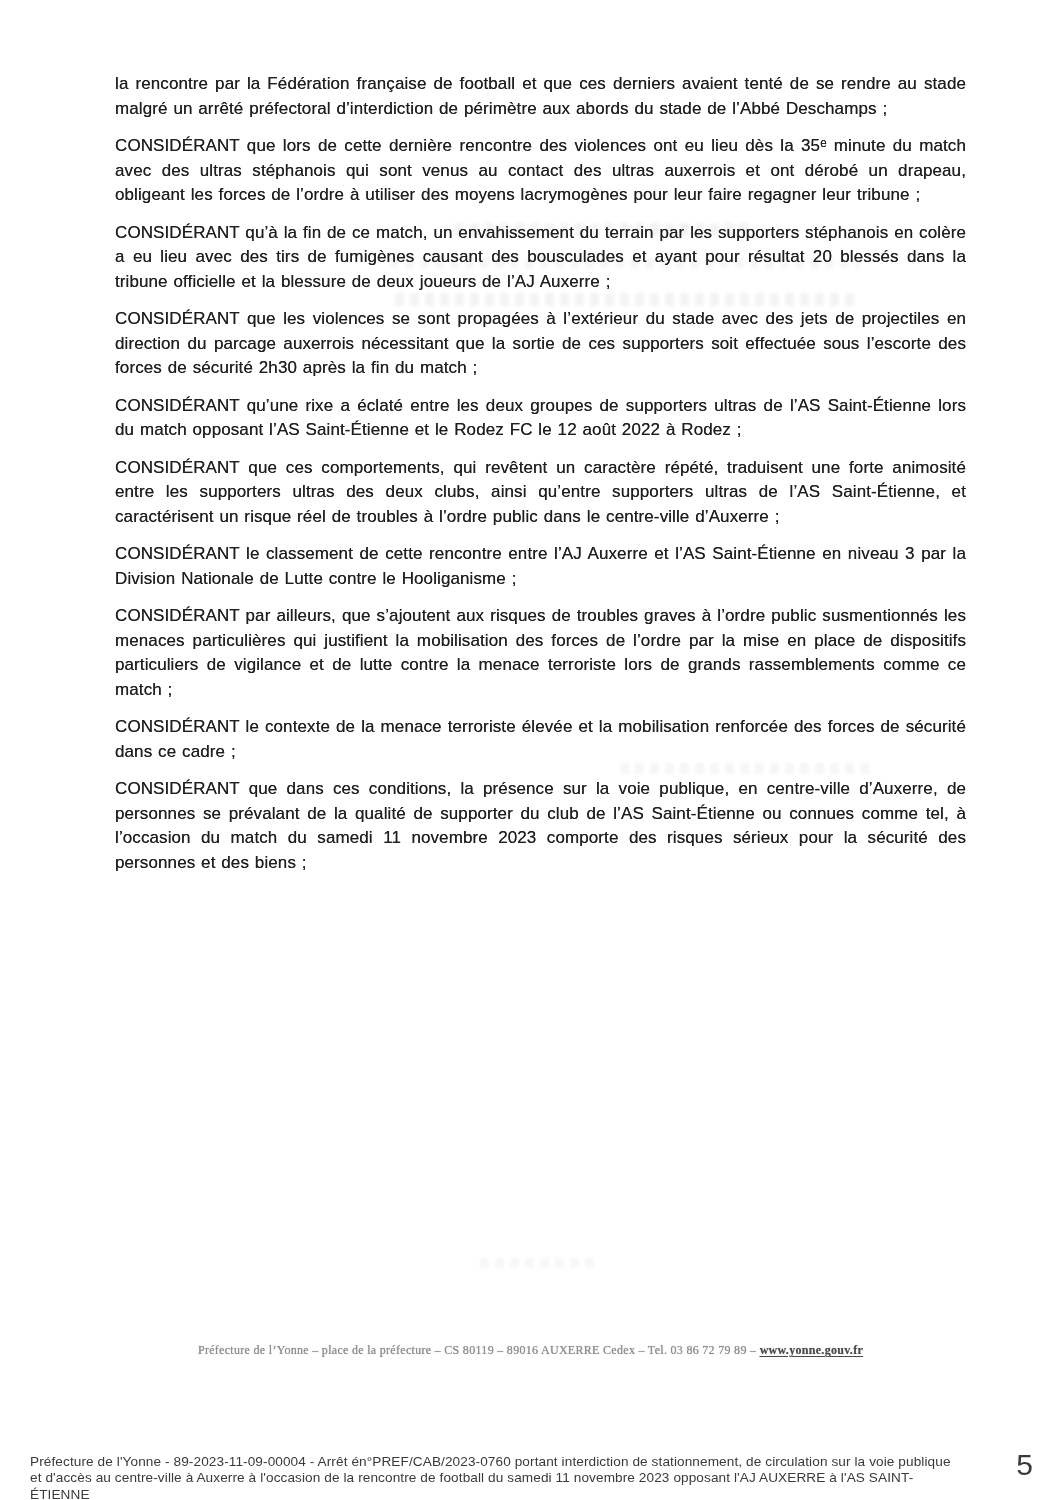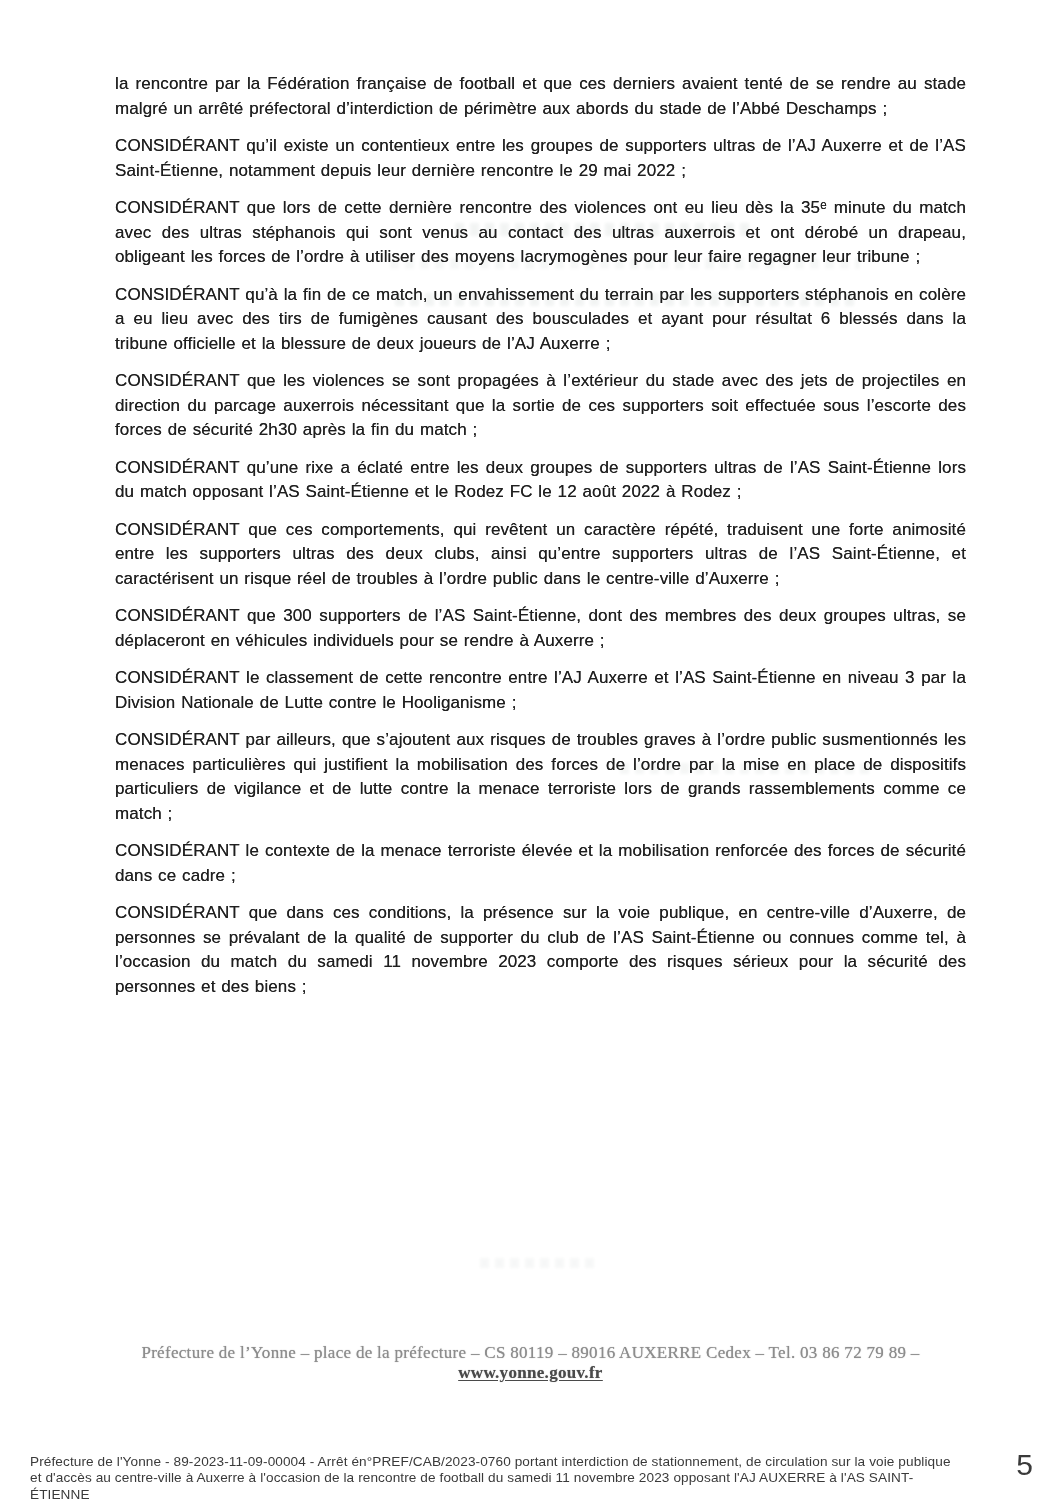--- a/index.html
+++ b/index.html
@@ -52,21 +52,21 @@
   .smudge.s4 { top: 763px; left: 620px; width: 250px; height: 11px; opacity: 0.045; }
   .smudge.s5 { top: 1258px; left: 480px; width: 120px; height: 10px; opacity: 0.035; }
   
   .scan-footer {
     position: absolute;
     top: 1343px;
     left: 80px;
     width: 901px;
     text-align: center;
     font-family: "Liberation Serif", serif;
-    font-size: 17px;
+    font-size: 12px;
     color: #8d8d8d;
     letter-spacing: 0.3px;
     text-shadow: 0 0 0.9px rgba(140,140,140,0.9);
   }
   .scan-footer .site-link {
     color: #4a4a4a;
     font-weight: bold;
     text-decoration: underline;
     text-underline-offset: 2px;
   }
@@ -95,27 +95,25 @@
 <div class="page">
 
   <div class="smudge s1"></div>
   <div class="smudge s2"></div>
   <div class="smudge s3"></div>
   <div class="smudge s4"></div>
   <div class="smudge s5"></div>
 
   <div class="body-text">
     <p>la rencontre par la Fédération française de football et que ces derniers avaient tenté de se rendre au stade malgré un arrêté préfectoral d’interdiction de périmètre aux abords du stade de l’Abbé Deschamps ;</p>
-    <p>CONSIDÉRANT qu’il existe un contentieux entre les groupes de supporters ultras de l’AJ Auxerre et de l’AS Saint-Étienne, notamment depuis leur dernière rencontre le 29 mai 2022 ;</p>
     <p>CONSIDÉRANT que lors de cette dernière rencontre des violences ont eu lieu dès la 35ᵉ minute du match avec des ultras stéphanois qui sont venus au contact des ultras auxerrois et ont dérobé un drapeau, obligeant les forces de l’ordre à utiliser des moyens lacrymogènes pour leur faire regagner leur tribune ;</p>
-    <p>CONSIDÉRANT qu’à la fin de ce match, un envahissement du terrain par les supporters stéphanois en colère a eu lieu avec des tirs de fumigènes causant des bousculades et ayant pour résultat 6 blessés dans la tribune officielle et la blessure de deux joueurs de l’AJ Auxerre ;</p>
+    <p>CONSIDÉRANT qu’à la fin de ce match, un envahissement du terrain par les supporters stéphanois en colère a eu lieu avec des tirs de fumigènes causant des bousculades et ayant pour résultat 20 blessés dans la tribune officielle et la blessure de deux joueurs de l’AJ Auxerre ;</p>
     <p>CONSIDÉRANT que les violences se sont propagées à l’extérieur du stade avec des jets de projectiles en direction du parcage auxerrois nécessitant que la sortie de ces supporters soit effectuée sous l’escorte des forces de sécurité 2h30 après la fin du match ;</p>
     <p>CONSIDÉRANT qu’une rixe a éclaté entre les deux groupes de supporters ultras de l’AS Saint-Étienne lors du match opposant l’AS Saint-Étienne et le Rodez FC le 12 août 2022 à Rodez ;</p>
     <p>CONSIDÉRANT que ces comportements, qui revêtent un caractère répété, traduisent une forte animosité entre les supporters ultras des deux clubs, ainsi qu’entre supporters ultras de l’AS Saint-Étienne, et caractérisent un risque réel de troubles à l’ordre public dans le centre-ville d’Auxerre ;</p>
-    <p>CONSIDÉRANT que 300 supporters de l’AS Saint-Étienne, dont des membres des deux groupes ultras, se déplaceront en véhicules individuels pour se rendre à Auxerre ;</p>
     <p>CONSIDÉRANT le classement de cette rencontre entre l’AJ Auxerre et l’AS Saint-Étienne en niveau 3 par la Division Nationale de Lutte contre le Hooliganisme ;</p>
     <p>CONSIDÉRANT par ailleurs, que s’ajoutent aux risques de troubles graves à l’ordre public susmentionnés les menaces particulières qui justifient la mobilisation des forces de l’ordre par la mise en place de dispositifs particuliers de vigilance et de lutte contre la menace terroriste lors de grands rassemblements comme ce match ;</p>
     <p>CONSIDÉRANT le contexte de la menace terroriste élevée et la mobilisation renforcée des forces de sécurité dans ce cadre ;</p>
     <p>CONSIDÉRANT que dans ces conditions, la présence sur la voie publique, en centre-ville d’Auxerre, de personnes se prévalant de la qualité de supporter du club de l’AS Saint-Étienne ou connues comme tel, à l’occasion du match du samedi 11 novembre 2023 comporte des risques sérieux pour la sécurité des personnes et des biens ;</p>
   </div>
 
   <div class="scan-footer"><span>Préfecture de l’Yonne – place de la préfecture – CS 80119 – 89016 AUXERRE Cedex – Tel. 03 86 72 79 89 – </span><span class="site-link">www.yonne.gouv.fr</span></div>
 
   <div class="recueil-caption">Préfecture de l'Yonne - 89-2023-11-09-00004 - Arrêt én°PREF/CAB/2023-0760 portant interdiction de stationnement, de circulation sur la voie publique et d'accès au centre-ville à Auxerre à l'occasion de la rencontre de football du samedi 11 novembre 2023 opposant l'AJ AUXERRE à l'AS SAINT-ÉTIENNE</div>
 

